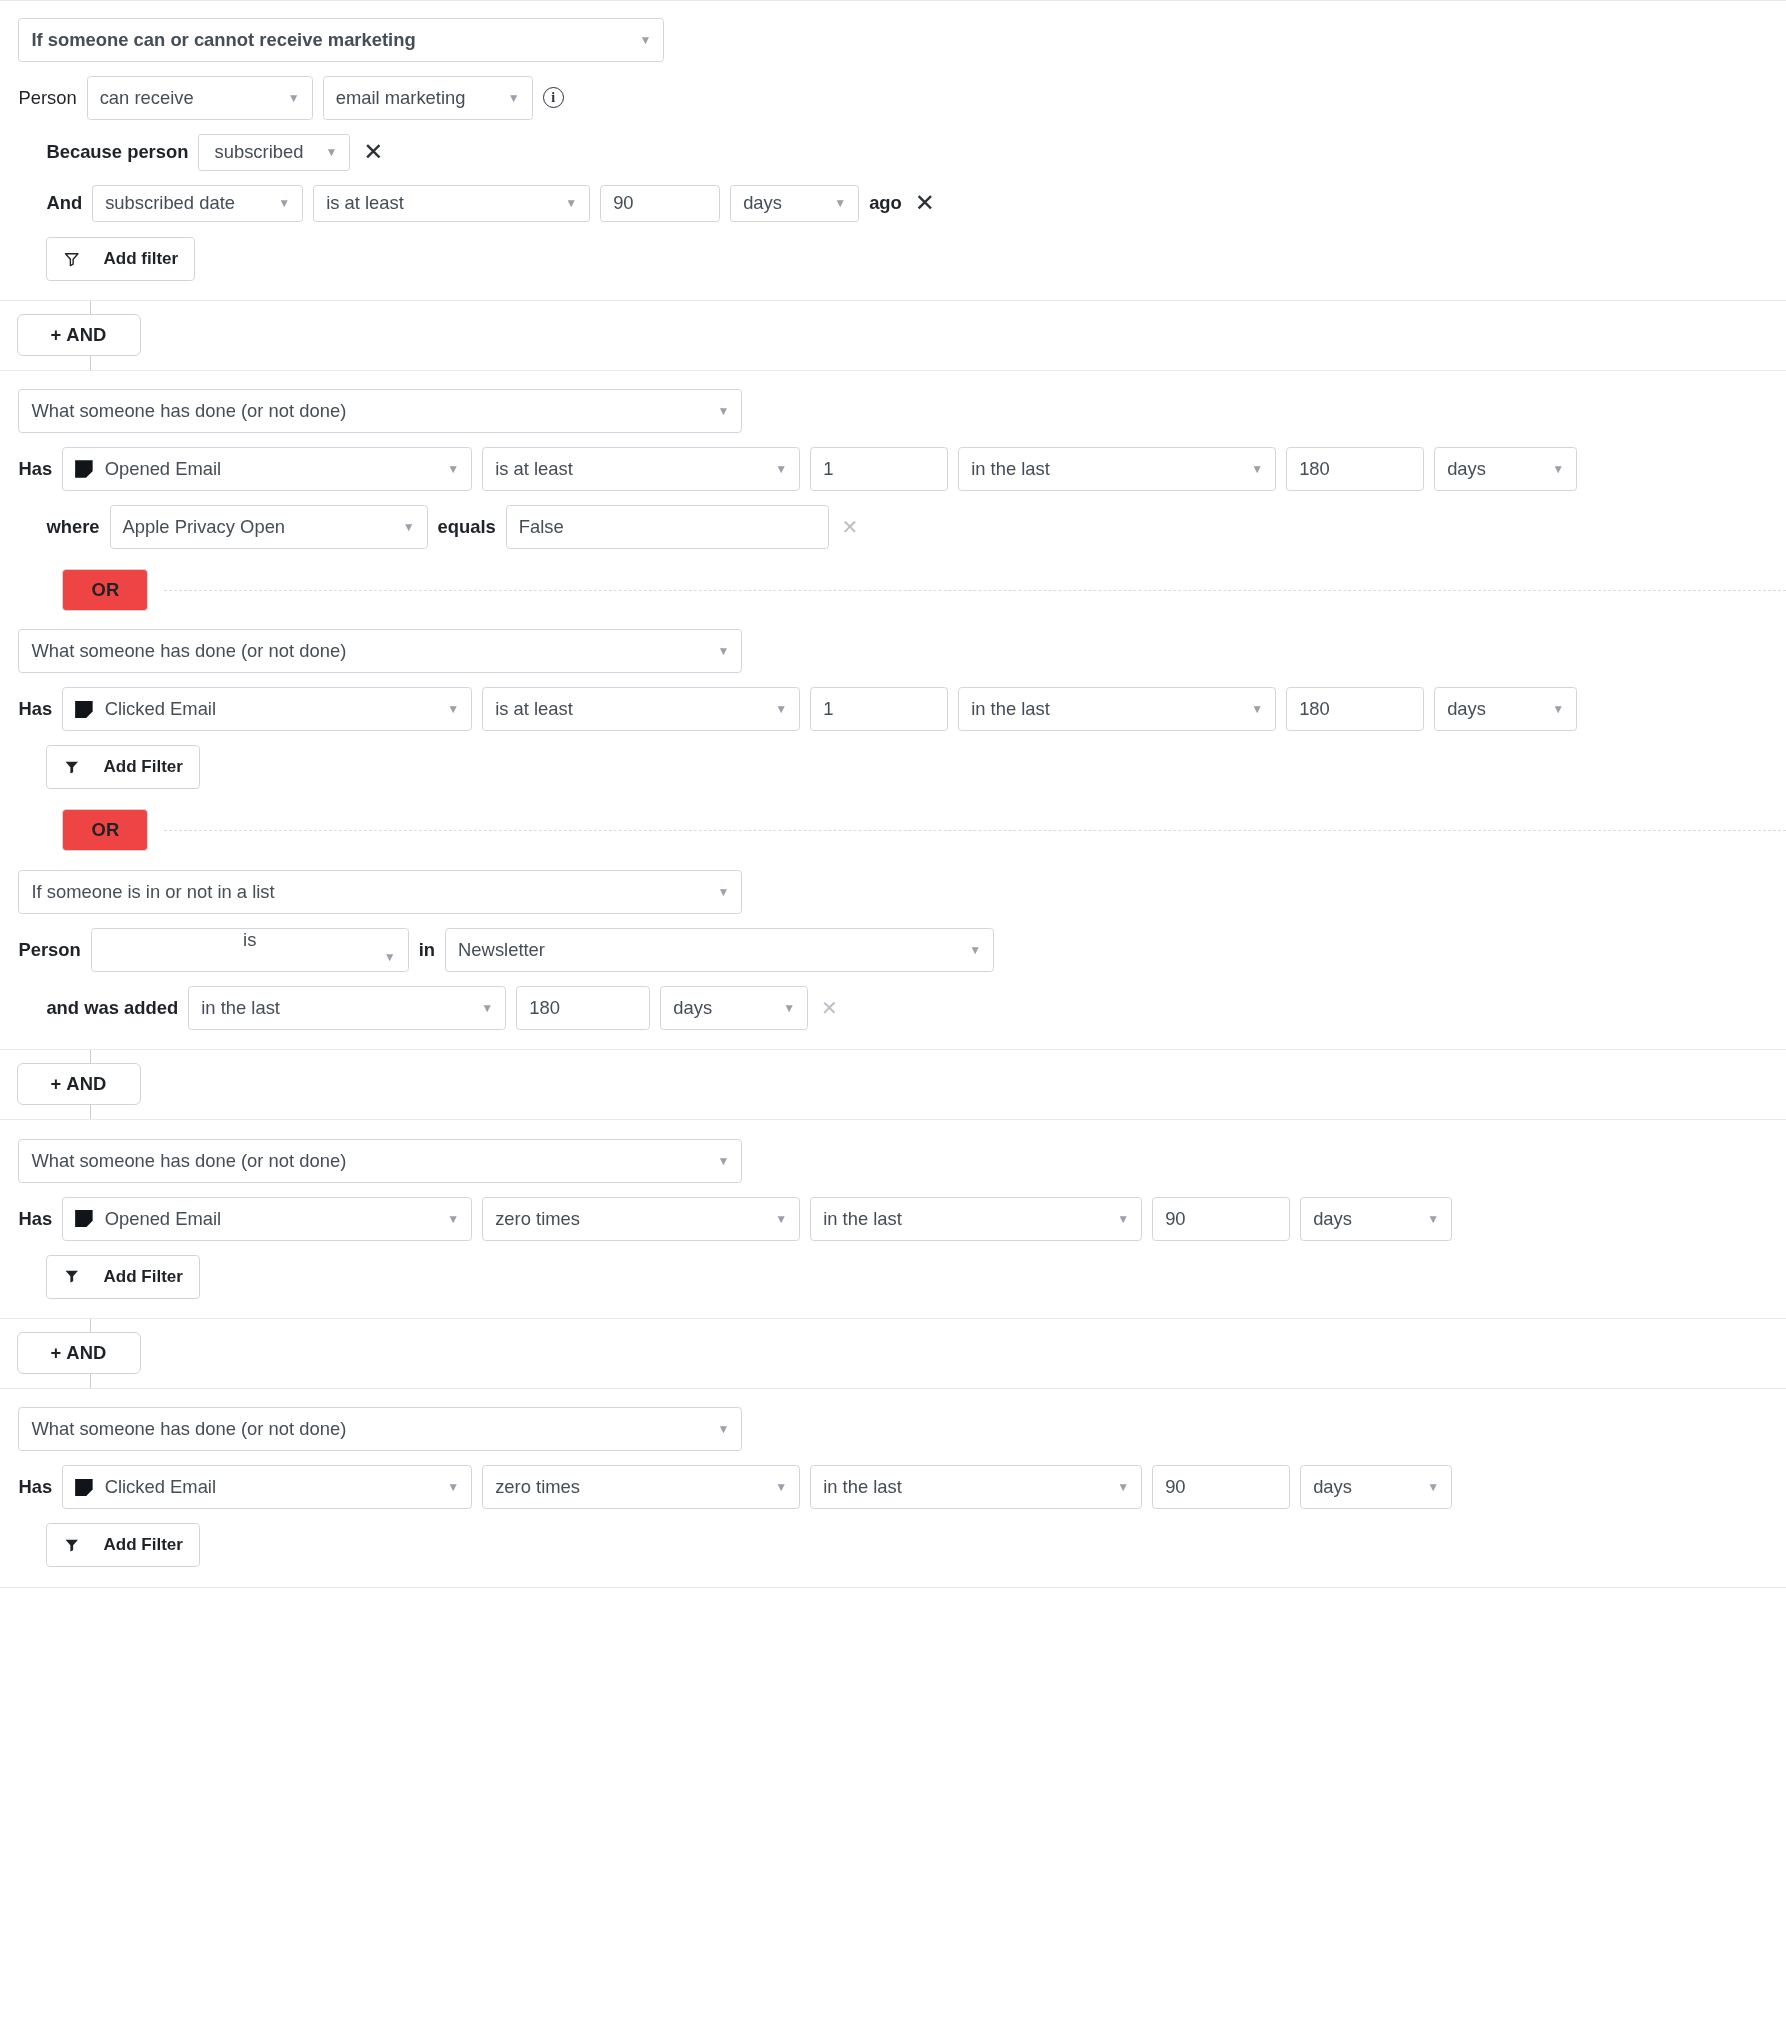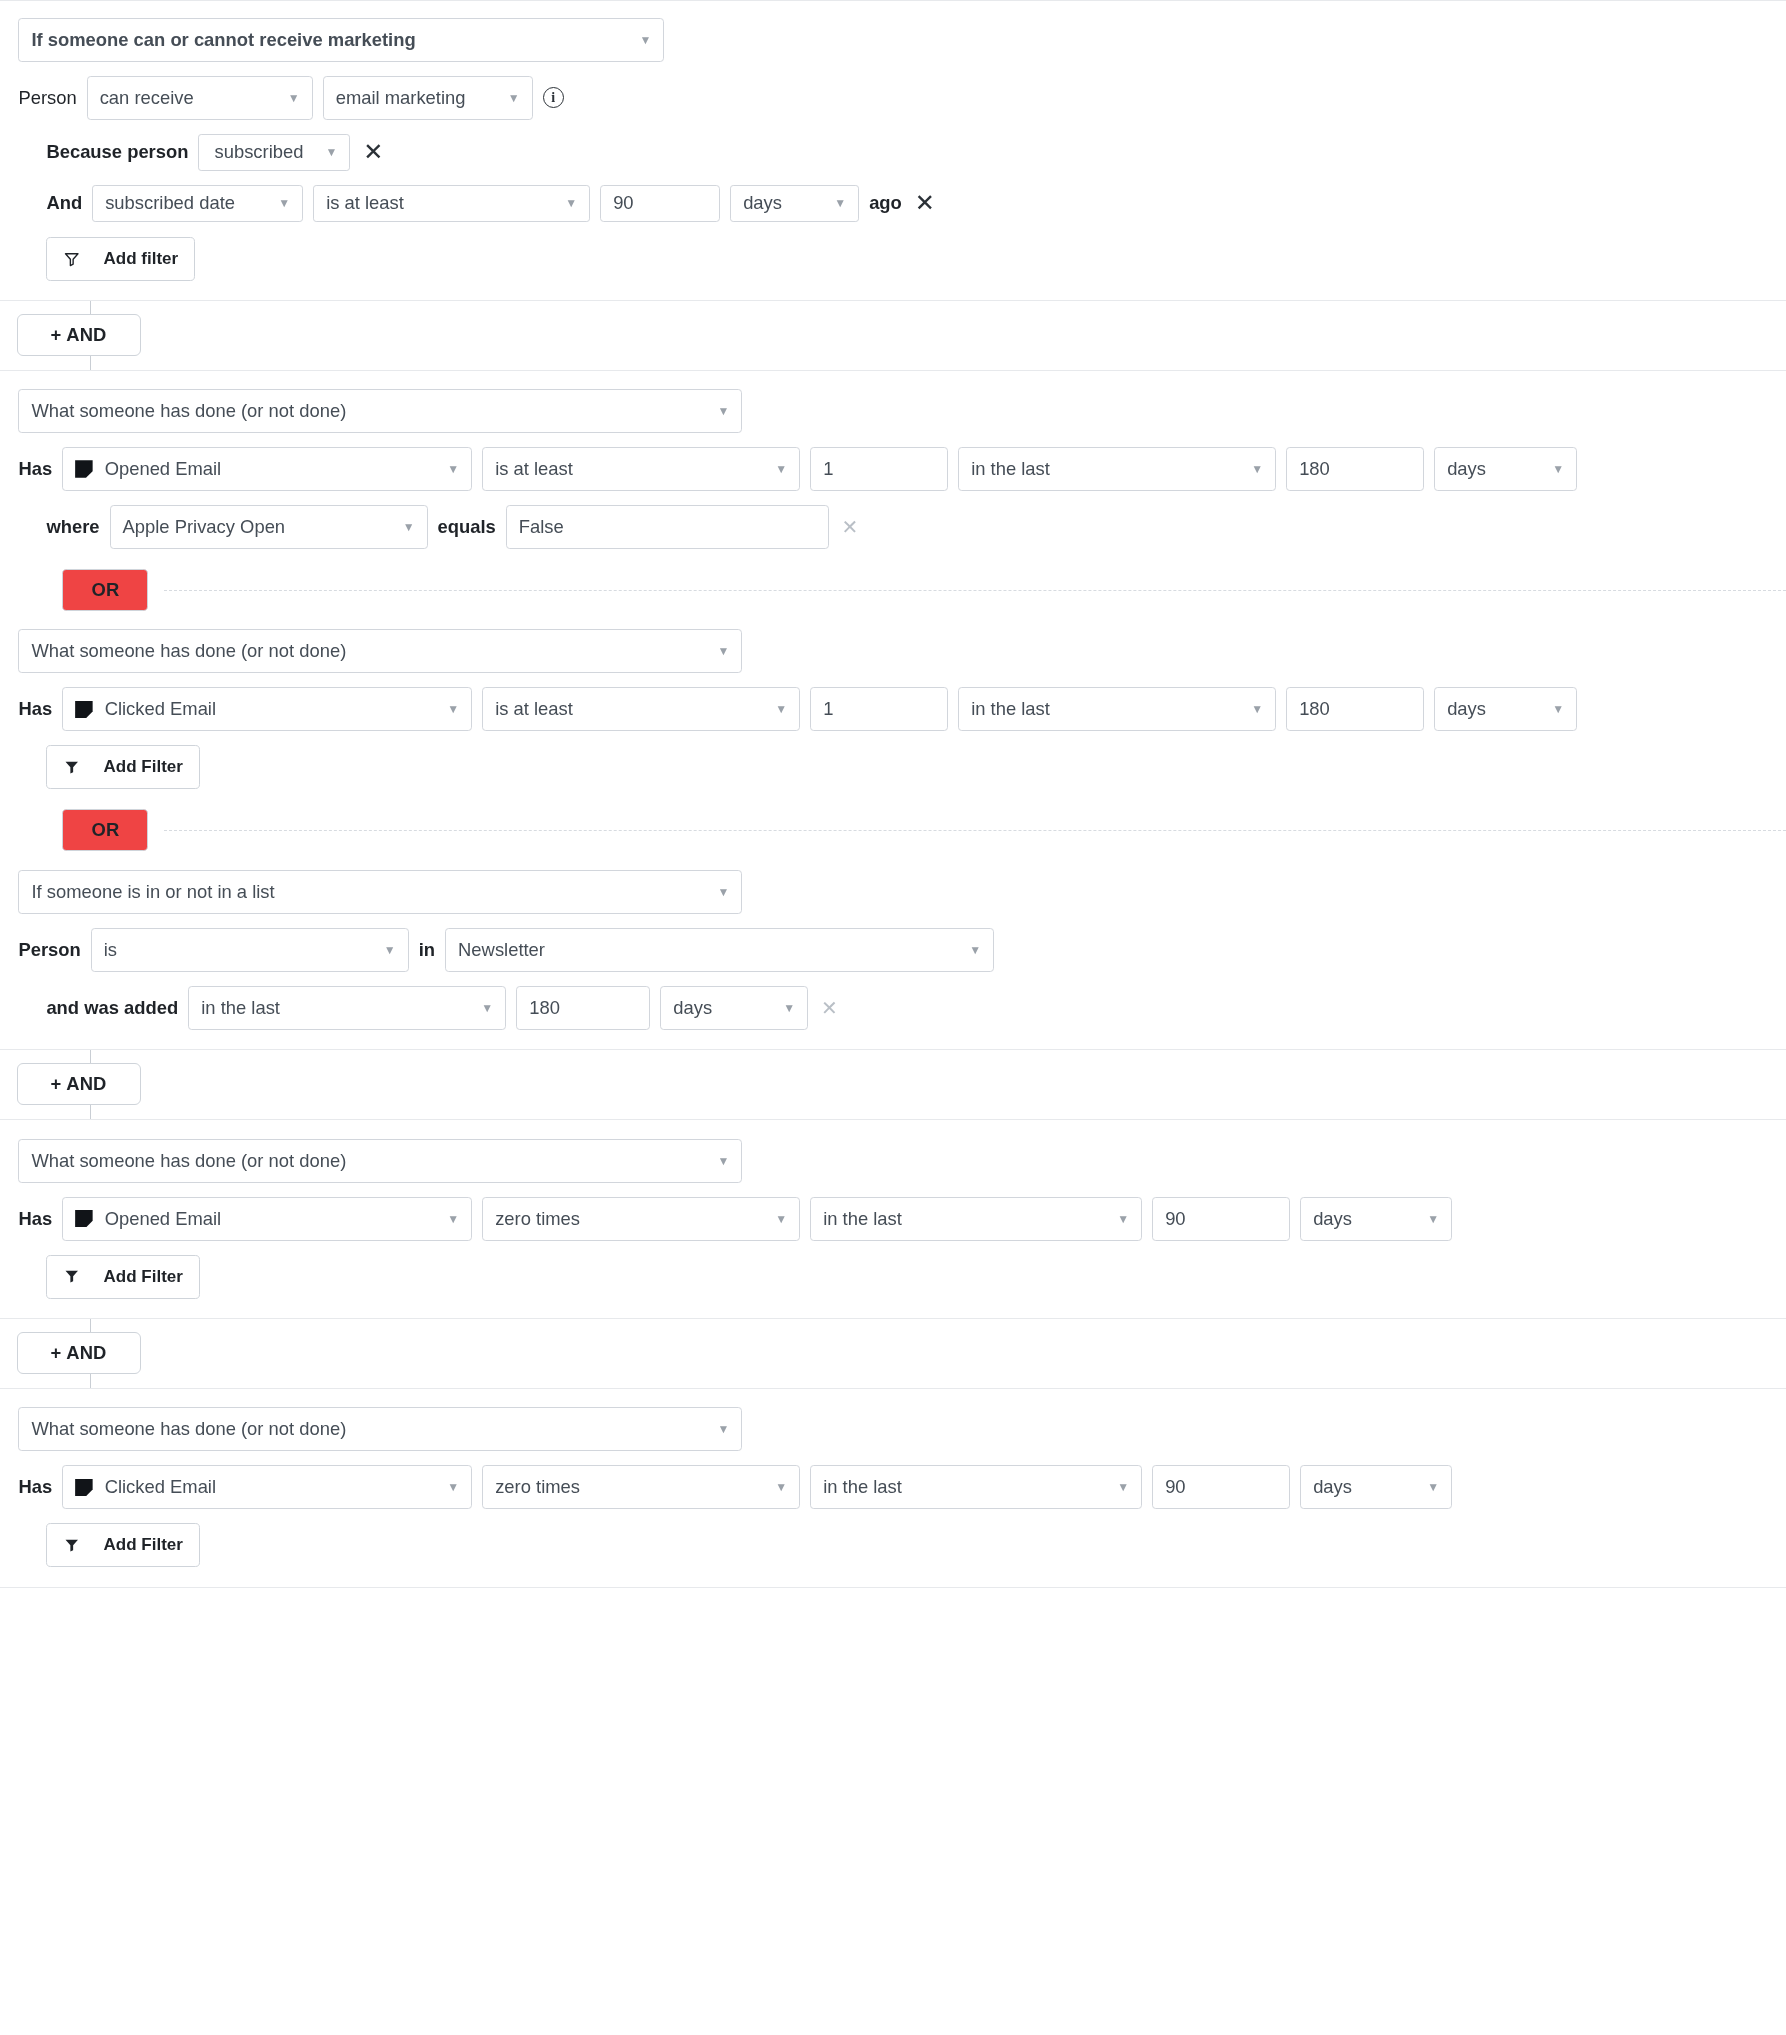--- a/index.html
+++ b/index.html
@@ -190,21 +190,21 @@
   .w-num-90 { width: 120px; }
   .w-days-sm { width: 129px; }
   .w-metric { width: 410px; }
   .w-cond { width: 318px; }
   .w-count { width: 138px; }
   .w-timeframe { width: 318px; }
   .w-timeval { width: 138px; }
   .w-unit { width: 143px; }
   .w-where-attr { width: 318px; }
   .w-where-val { width: 323px; }
-  .w-person-is { width: 318px; }
+  .w-person-is { width: 318px; flex-direction: column; }
   .w-list { width: 549px; }
   .w-added-tf { width: 318px; }
   .w-added-val { width: 134px; }
   .w-added-unit { width: 148px; }
   .w-cond-wide { width: 318px; }
   .w-tf-wide { width: 332px; }
   .w-num-wide { width: 138px; }
   .w-unit-wide { width: 152px; }
 </style>
 </head>

